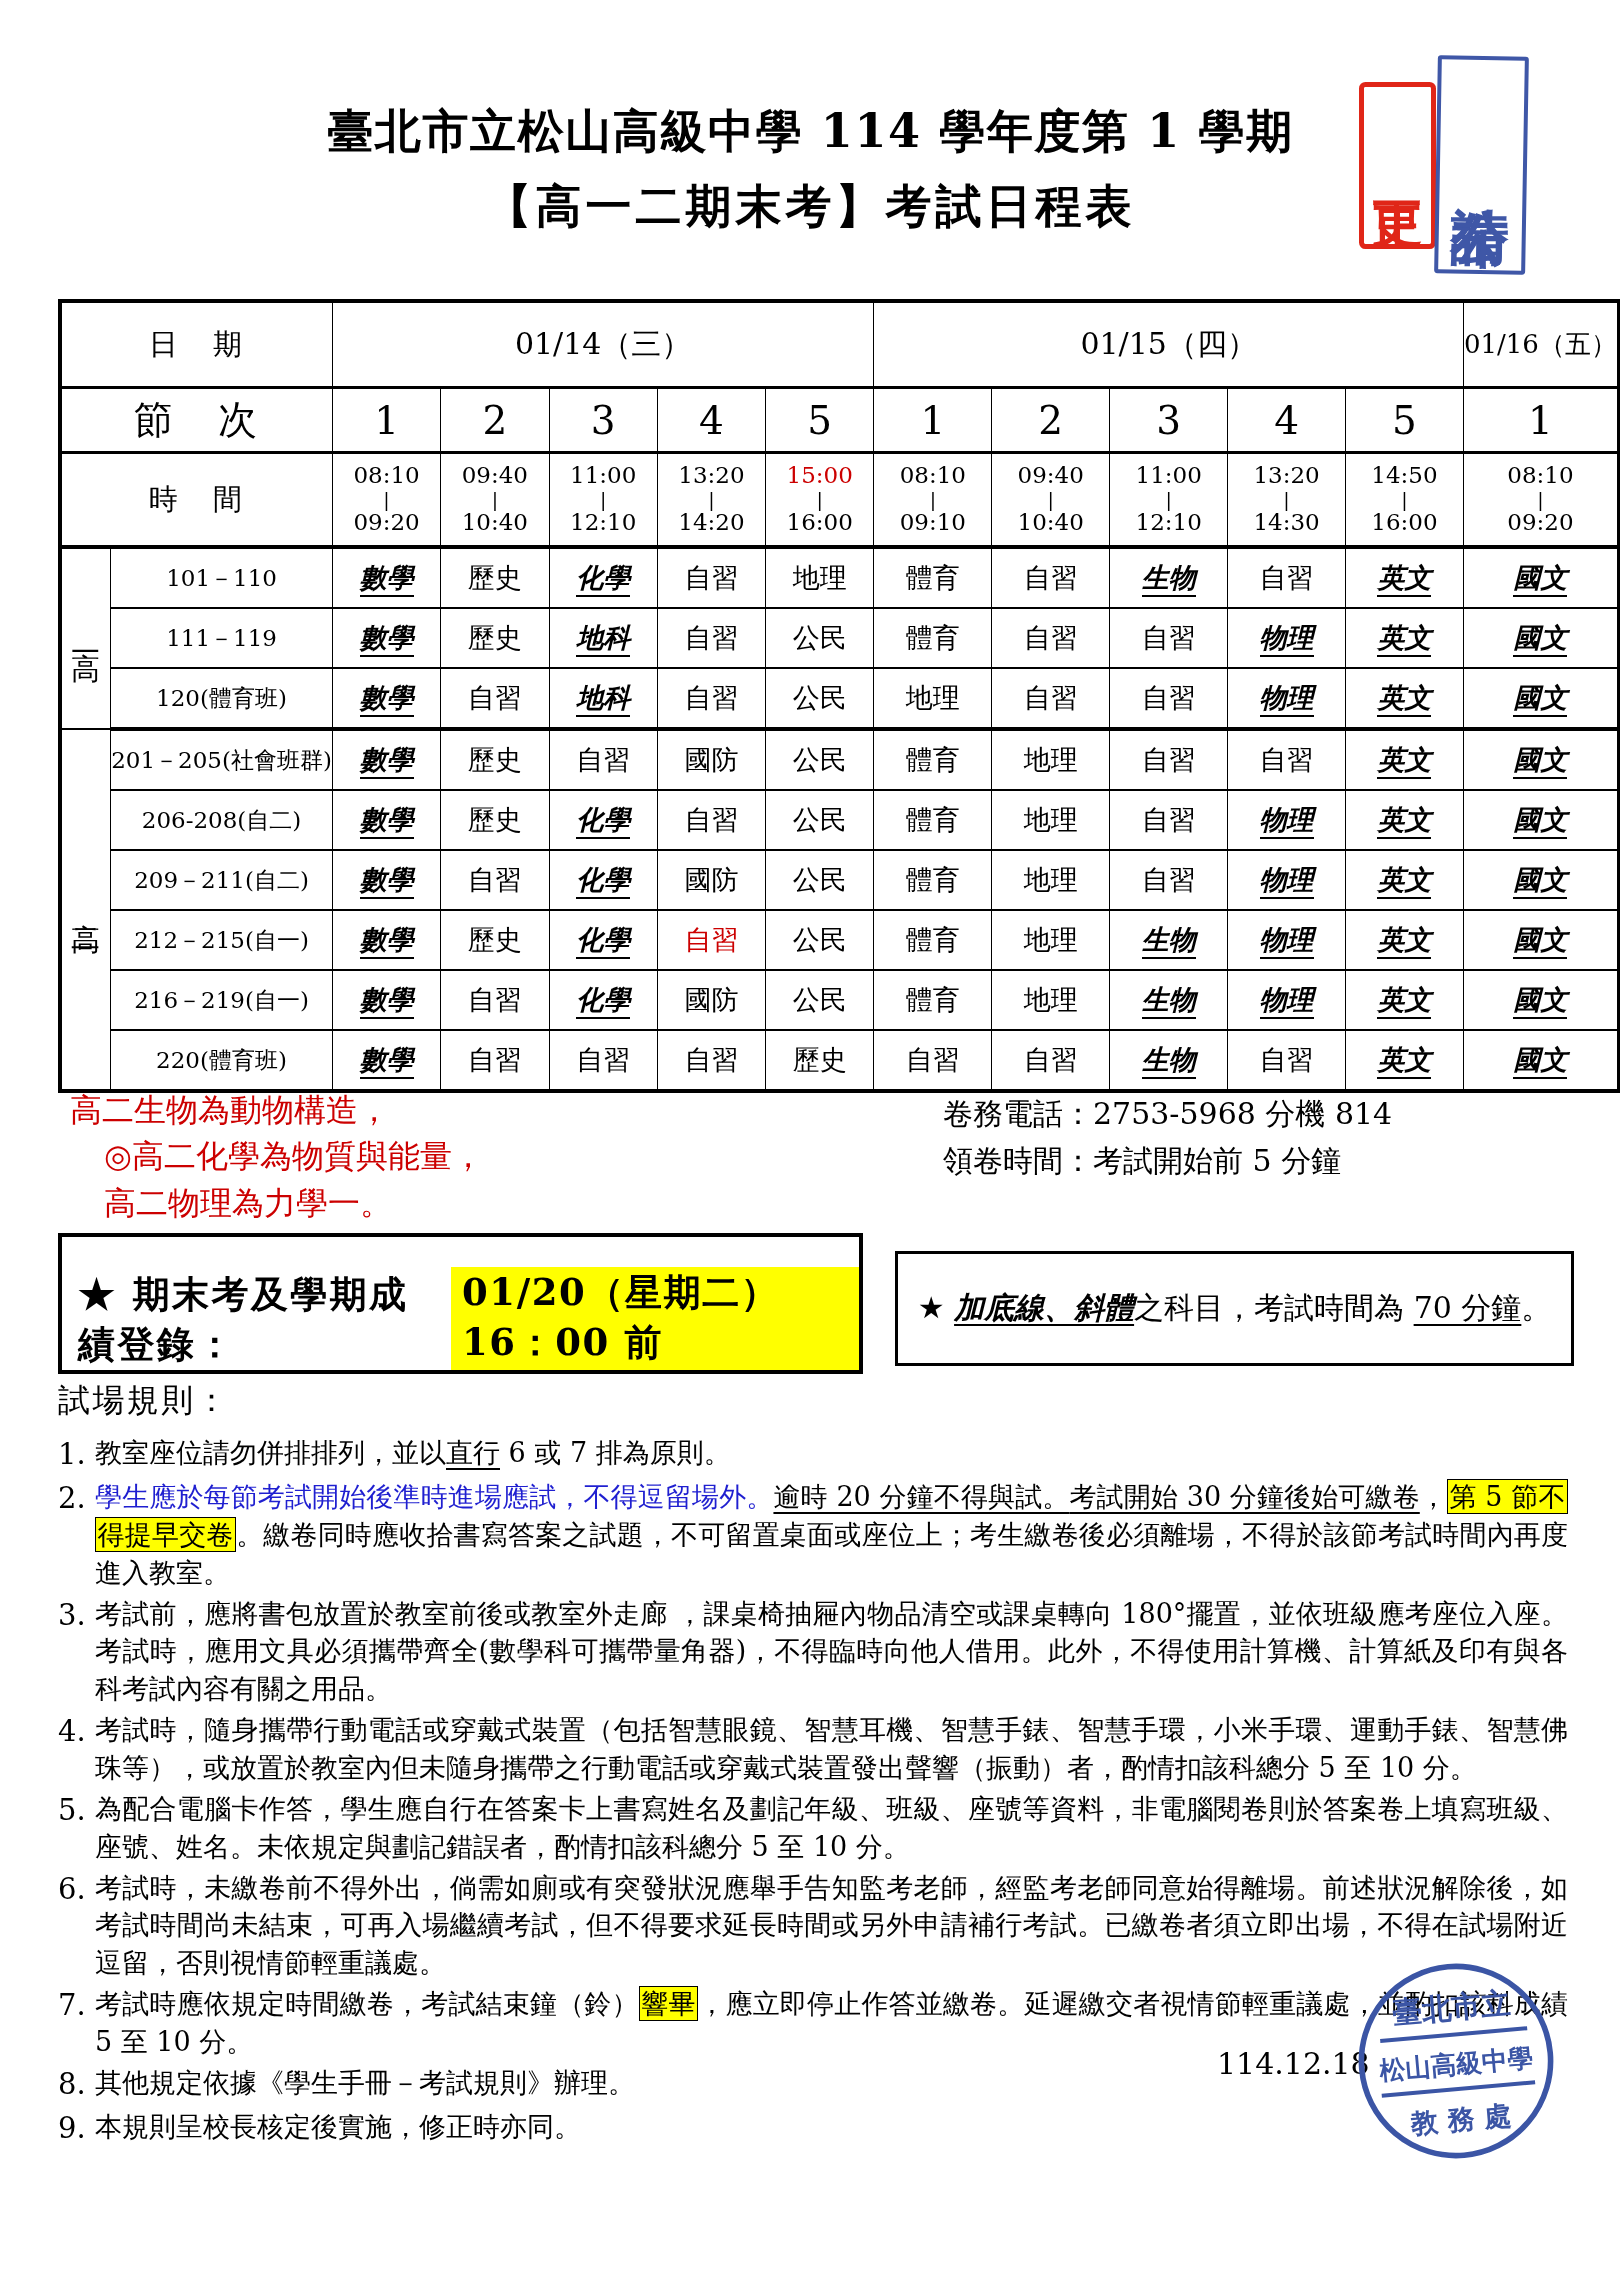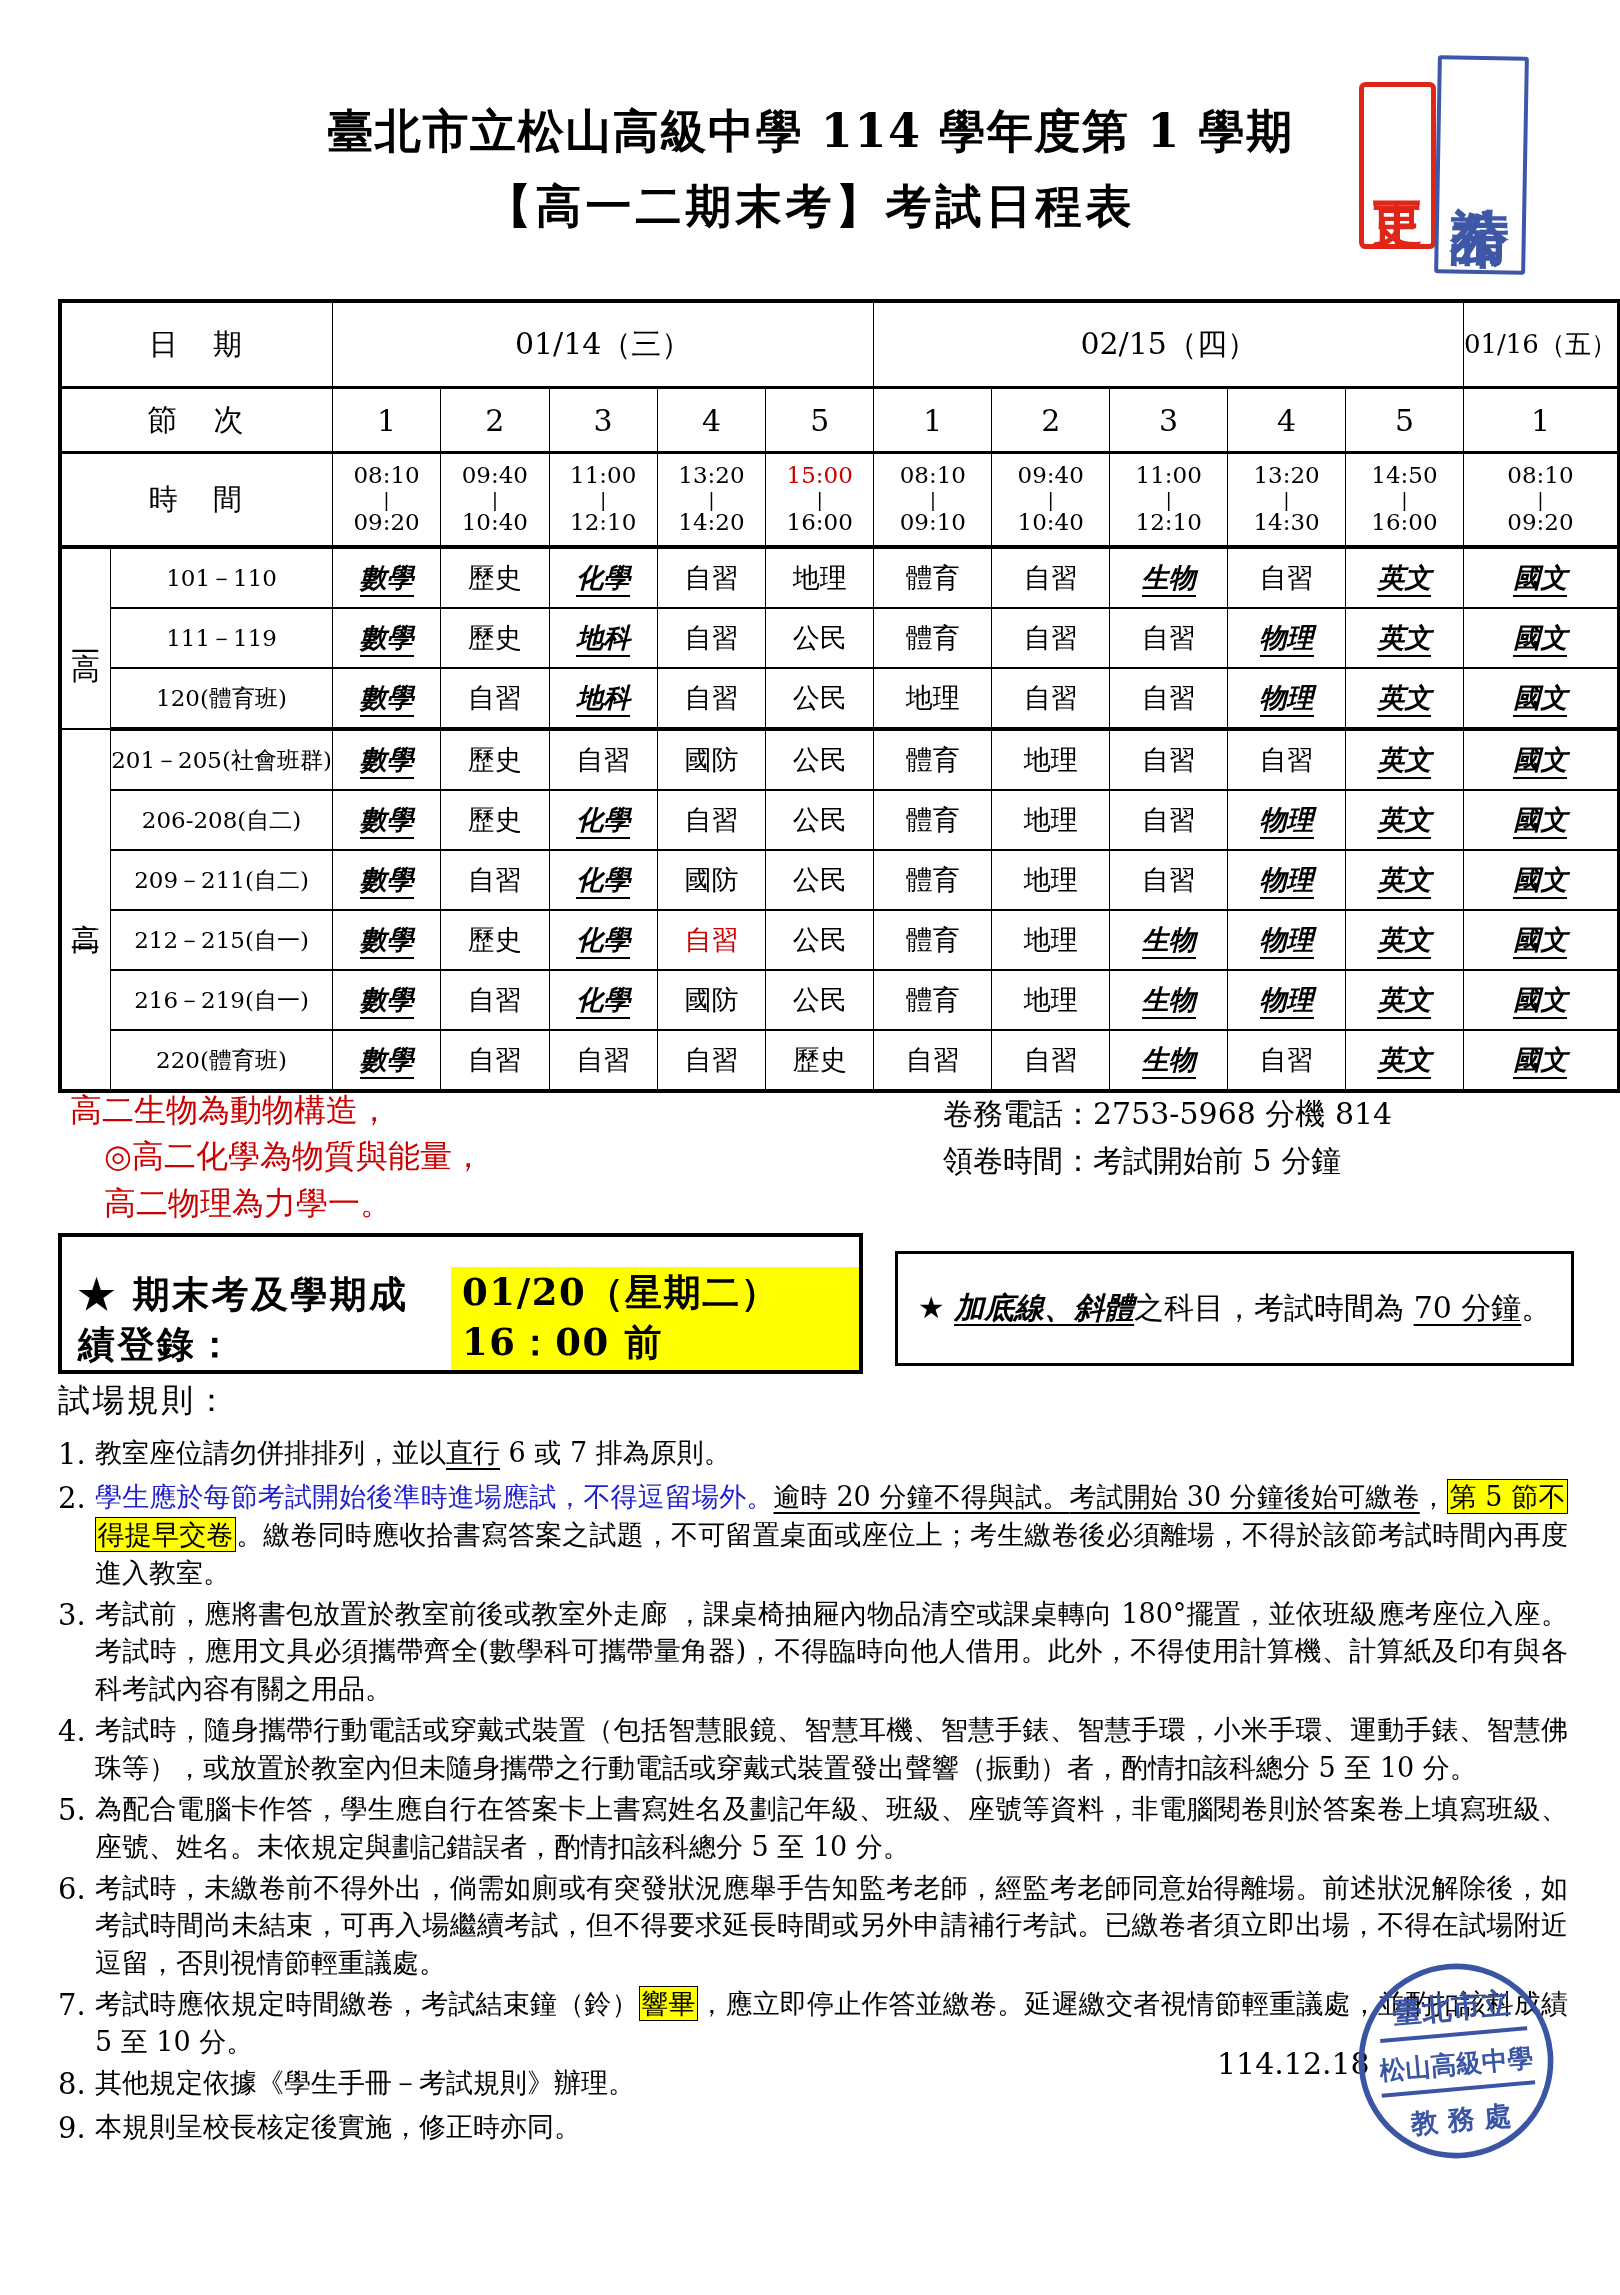--- a/index.html
+++ b/index.html
@@ -26,21 +26,21 @@
     border:4.8px solid #000;}
   table.sched td{border-top:2.4px solid #000;border-bottom:2.4px solid #000;
     border-left:1.6px solid #000;border-right:1.6px solid #000;
     text-align:center;vertical-align:middle;padding:0;overflow:hidden;white-space:nowrap;}
   td.tl{border-left:4.8px solid #000;}
   td.blu{border-left:2.4px solid #7395cb;}
   td.corner{border-right:4.8px solid #000;font-size:29px;letter-spacing:3.2px;}
   td.day{border-left:4.8px solid #000;font-size:30px;}
   td.day.d2{font-size:26px;}
   tr.r-date td{height:83px;border-bottom:3.2px solid #000;}
-  tr.r-period td{height:62px;font-size:30px;border-bottom:3.2px solid #000;}
+  tr.r-period td{height:62px;font-size:39px;border-bottom:3.2px solid #000;}
   tr.r-time td{height:91px;border-bottom:4px solid #000;}
   tr.body td{height:58px;}
   tr.glast td{border-bottom:4.8px solid #000;}
   td.grp{border-right:2.4px solid #000;}
   td.grp span{writing-mode:vertical-rl;text-orientation:upright;font-size:29px;letter-spacing:8px;}
   td.cls{border-left:2.4px solid #000;border-right:4.8px solid #000;font-size:23px;text-align:left;padding-left:4.8px;}
   td.sub{font-size:27px;}
   .em{font-style:italic;font-weight:700;border-bottom:2.4px solid #000;padding-bottom:1.6px;}
   .red{color:#cc0000;}
   td.time{font-size:23px;}
@@ -107,21 +107,21 @@
         <col style="width:120px">
         <col style="width:120px">
         <col style="width:120px">
         <col style="width:120px">
         <col style="width:102px">
       </colgroup>
     <tbody id="schedule-body">
         <tr class="r-date">
           <td class="corner" colspan="2">日　期</td>
           <td class="day d0" colspan="5">01/14（三）</td>
-          <td class="day d1" colspan="5">02/15（四）</td>
+          <td class="day d1" colspan="5">01/15（四）</td>
           <td class="day d2" colspan="1">01/16（五）</td>
         </tr>
         <tr class="r-period">
           <td class="corner" colspan="2">節　次</td>
           <td class="tl">1</td>
           <td class="">2</td>
           <td class="">3</td>
           <td class="">4</td>
           <td class="">5</td>
           <td class="tl">1</td>

